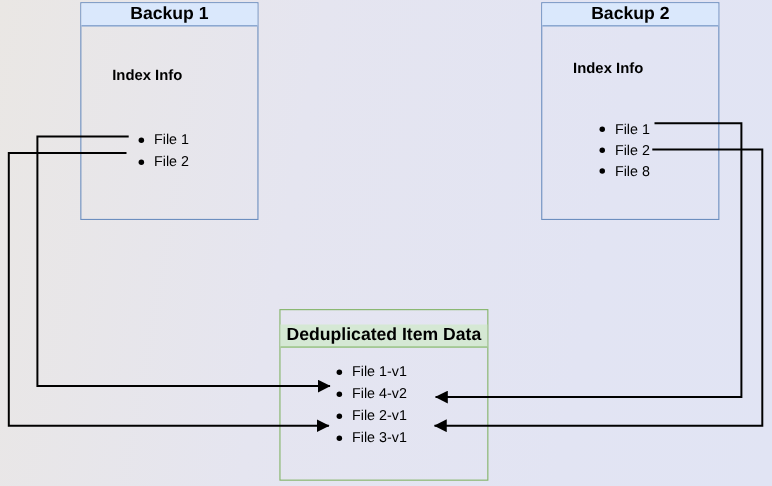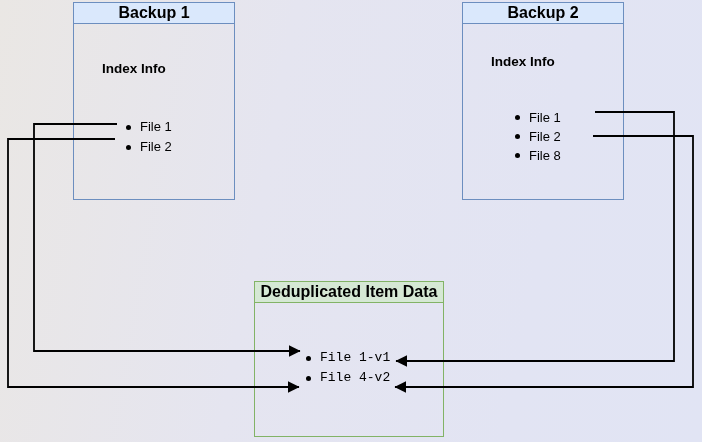--- a/index.html
+++ b/index.html
@@ -26,21 +26,21 @@
     font-size: 16px;
     text-align: center;
     line-height: 20px;
     height: 20px;
     white-space: nowrap;
     overflow: hidden;
   }
   .box.blue  { border-color: #6c8ebf; }
   .box.blue .hdr  { background: #dae8fc; }
   .box.green { border-color: #82b366; }
-  .box.green .hdr { background: #d5e8d4; }
+  .box.green .hdr { background: #d5e8d4; margin-top: 13px; }
 
   .sub {
     position: absolute;
     font-size: 13.5px;
     white-space: nowrap;
     font-weight: bold;
   }
   ul.filelist {
     position: absolute;
     margin: 0;
@@ -85,35 +85,37 @@
 
   <div class="box blue" style="left:73px; top:2px; width:162px; height:198px;">
     <div class="hdr">Backup 1</div>
     <div class="sub" style="left:28px; top:58px;">Index Info</div>
     <ul class="filelist" style="left:51px; top:114px;">
       <li>File 1</li>
       <li>File 2</li>
     </ul>
   </div>
 
-  <div class="box blue" style="left:462px; top:2px; width:162px; height:198px;">
+  <div class="box blue" style="left:492px; top:2px; width:162px; height:198px;">
     <div class="hdr">Backup 2</div>
     <div class="sub" style="left:28px; top:51px;">Index Info</div>
     <ul class="filelist lh19" style="left:51px; top:105px;">
       <li>File 1</li>
       <li>File 2</li>
       <li>File 8</li>
     </ul>
   </div>
 
   <div class="box green" style="left:254px; top:281px; width:190px; height:156px;">
     <div class="hdr">Deduplicated Item Data</div>
-    <ul class="filelist" style="left:50px; top:66px;font-family:Liberation Mono, monospace;">
+    <ul class="filelist" style="left:50px; top:46px;">
       <li>File 1-v1</li>
       <li>File 4-v2</li>
+      <li>File 2-v1</li>
+      <li>File 3-v1</li>
     </ul>
   </div>
 
   <svg class="wires" width="702" height="442" viewBox="0 0 702 442">
     <defs>
       <marker id="arr" viewBox="0 0 10 10" refX="9.5" refY="5" markerWidth="6.5" markerHeight="6.5" orient="auto-start-reverse">
         <path d="M0,0 L10,5 L0,10 z" fill="#000"></path>
       </marker>
     </defs>
     <polyline points="117,124 34,124 34,351 300,351" marker-end="url(#arr)"></polyline>

